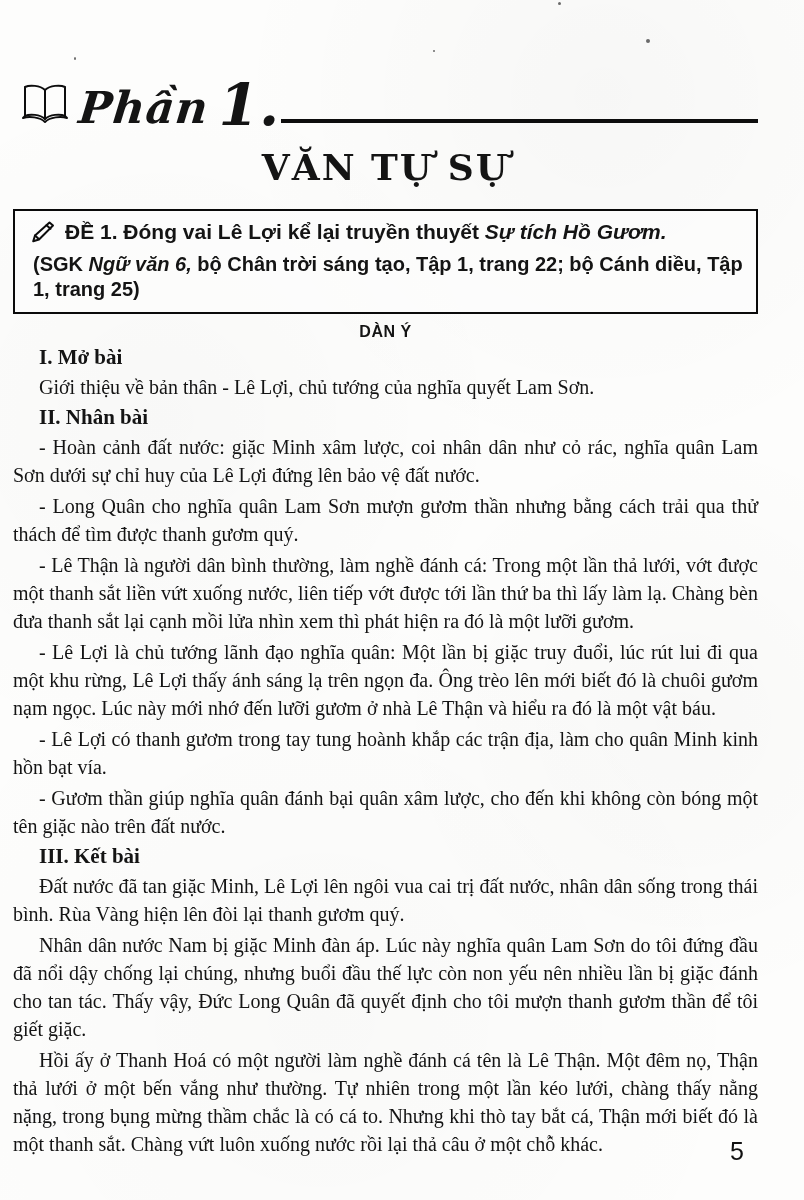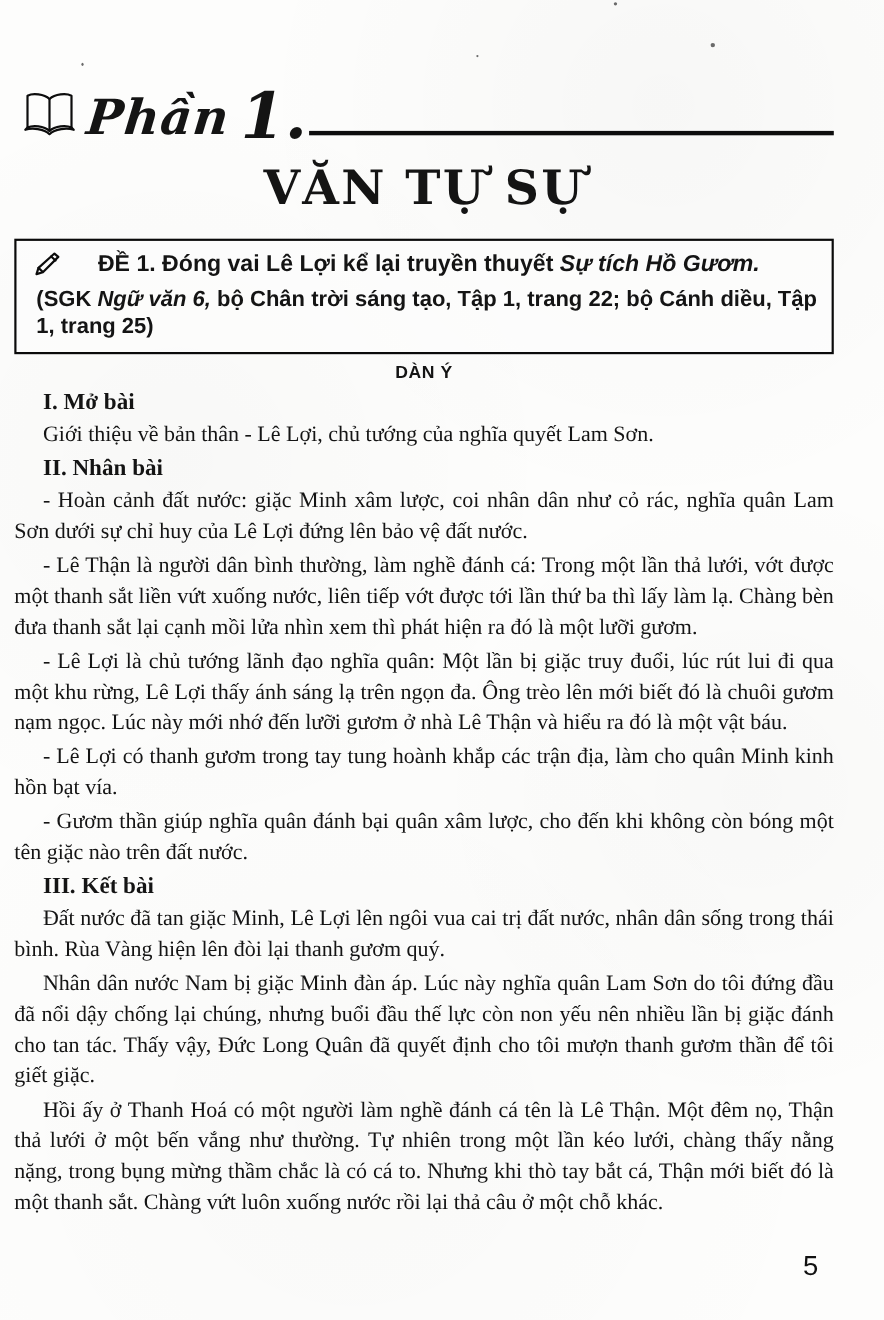--- a/index.html
+++ b/index.html
@@ -21,29 +21,29 @@
     font-size:44px;line-height:1;transform:skewX(-6deg);letter-spacing:1px;
     margin-right:10px;
   }
   .part-number{
     font-family:"DejaVu Serif",serif;font-style:italic;font-weight:bold;
     font-size:58px;line-height:0.85;
   }
   .header-rule{flex:1 1 auto;height:4px;background:#0d0d0d;margin:0 0 7px 2px;}
   
   .page-title{
-    font-family:"DejaVu Serif",serif;font-weight:bold;font-size:43px;
+    font-family:"DejaVu Serif",serif;font-weight:bold;font-size:36px;
     text-align:center;margin:16px 0 0;letter-spacing:2px;
   }
   
   .assignment-box{
     border:2.5px solid #0a0a0a;margin-top:21px;padding:8px 10px 10px 12px;
     font-family:"Liberation Sans",sans-serif;font-weight:bold;background:rgba(255,255,255,0.4);
   }
-  .box-line1{display:flex;align-items:center;font-size:21px;line-height:1.25;margin:0;gap:24px;}
+  .box-line1{display:flex;align-items:center;font-size:21px;line-height:1.25;margin:0;}
   .pencil-icon{flex:0 0 auto;width:26px;height:24px;margin:2px 10px 0 2px;}
   .box-line1 .t{display:inline;}
   .box-line1 em,.box-line2 em{font-style:italic;}
   .box-line2{font-size:20px;line-height:1.25;margin:7px 0 0;padding-left:6px;}
   
   .center-heading{
     font-family:"Liberation Sans",sans-serif;font-weight:bold;font-size:16px;
     text-align:center;margin:9px 0 3px;letter-spacing:0.5px;
   }
   .sub-heading{
@@ -104,20 +104,21 @@
       <p class="box-line2"><span>(SGK </span><em>Ngữ văn 6,</em><span> bộ Chân trời sáng tạo, Tập 1, trang 22; bộ Cánh diều, Tập 1, trang 25)</span></p>
     </div>
 
     <h2 class="center-heading">DÀN Ý</h2>
 
     <h3 class="sub-heading">I. Mở bài</h3>
     <p class="body-par">Giới thiệu về bản thân - Lê Lợi, chủ tướng của nghĩa quyết Lam Sơn.</p>
 
     <h3 class="sub-heading">II. Nhân bài</h3>
     <p class="body-par">- Hoàn cảnh đất nước: giặc Minh xâm lược, coi nhân dân như cỏ rác, nghĩa quân Lam Sơn dưới sự chỉ huy của Lê Lợi đứng lên bảo vệ đất nước.</p>
+    <p class="body-par">- Long Quân cho nghĩa quân Lam Sơn mượn gươm thần nhưng bằng cách trải qua thử thách để tìm được thanh gươm quý.</p>
     <p class="body-par">- Lê Thận là người dân bình thường, làm nghề đánh cá: Trong một lần thả lưới, vớt được một thanh sắt liền vứt xuống nước, liên tiếp vớt được tới lần thứ ba thì lấy làm lạ. Chàng bèn đưa thanh sắt lại cạnh mồi lửa nhìn xem thì phát hiện ra đó là một lưỡi gươm.</p>
     <p class="body-par">- Lê Lợi là chủ tướng lãnh đạo nghĩa quân: Một lần bị giặc truy đuổi, lúc rút lui đi qua một khu rừng, Lê Lợi thấy ánh sáng lạ trên ngọn đa. Ông trèo lên mới biết đó là chuôi gươm nạm ngọc. Lúc này mới nhớ đến lưỡi gươm ở nhà Lê Thận và hiểu ra đó là một vật báu.</p>
     <p class="body-par">- Lê Lợi có thanh gươm trong tay tung hoành khắp các trận địa, làm cho quân Minh kinh hồn bạt vía.</p>
     <p class="body-par">- Gươm thần giúp nghĩa quân đánh bại quân xâm lược, cho đến khi không còn bóng một tên giặc nào trên đất nước.</p>
 
     <h3 class="sub-heading">III. Kết bài</h3>
     <p class="body-par">Đất nước đã tan giặc Minh, Lê Lợi lên ngôi vua cai trị đất nước, nhân dân sống trong thái bình. Rùa Vàng hiện lên đòi lại thanh gươm quý.</p>
 
     <p class="body-par">Nhân dân nước Nam bị giặc Minh đàn áp. Lúc này nghĩa quân Lam Sơn do tôi đứng đầu đã nổi dậy chống lại chúng, nhưng buổi đầu thế lực còn non yếu nên nhiều lần bị giặc đánh cho tan tác. Thấy vậy, Đức Long Quân đã quyết định cho tôi mượn thanh gươm thần để tôi giết giặc.</p>
     <p class="body-par">Hồi ấy ở Thanh Hoá có một người làm nghề đánh cá tên là Lê Thận. Một đêm nọ, Thận thả lưới ở một bến vắng như thường. Tự nhiên trong một lần kéo lưới, chàng thấy nằng nặng, trong bụng mừng thầm chắc là có cá to. Nhưng khi thò tay bắt cá, Thận mới biết đó là một thanh sắt. Chàng vứt luôn xuống nước rồi lại thả câu ở một chỗ khác.</p>

